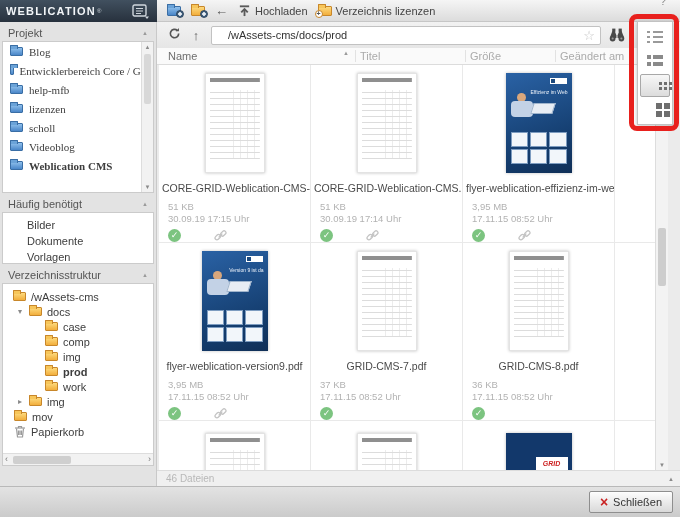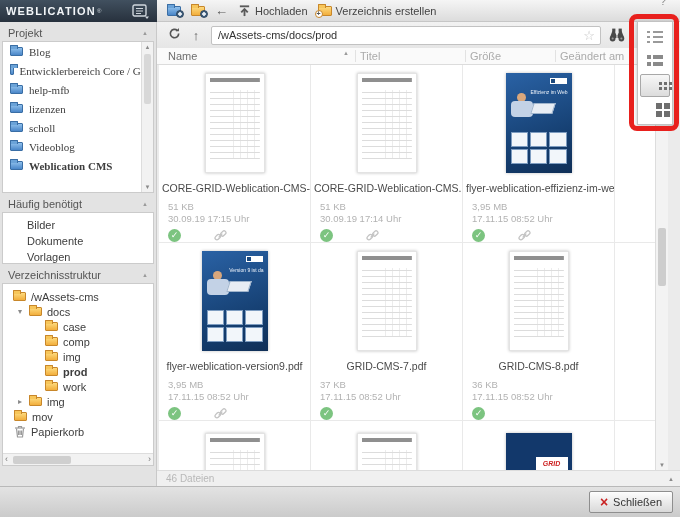--- a/index.html
+++ b/index.html
@@ -69,21 +69,21 @@
   .htrack .sb-thumb { position:absolute; left:10px; top:2px; height:8px; width:58px; background:#cfcfcf; border-radius:2px; }
 
   
   .main { position:absolute; left:157px; top:22px; right:0; bottom:31px; background:#ebebeb; }
   .addr-row { position:absolute; left:0; top:0; right:0; height:26px;
       background:linear-gradient(#f2f2f2,#e6e6e6); display:flex; align-items:center; }
   .nav-btn { width:22px; text-align:center; color:#555; cursor:pointer; }
   .refresh-btn { margin-left:6px; }
   .path-box { position:relative; margin-left:4px; width:390px; height:19px; background:#fff;
       border:1px solid #c2c2c2; border-radius:2px; display:flex; align-items:center; }
-  .path-text { font-size:11px; color:#333; padding-left:6px; flex:1; white-space:nowrap; overflow:hidden; }
+  .path-text { font-size:11px; color:#333; padding-left:16px; flex:1; white-space:nowrap; overflow:hidden; }
   .fav-star { color:#c6c6c6; font-size:13px; padding-right:5px; cursor:pointer; }
   .search-btn { margin-left:8px; cursor:pointer; display:flex; }
 
   .col-header { position:absolute; left:0; top:26px; right:12px; height:17px;
       background:#fafafa; border-bottom:1px solid #dcdcdc; font-size:11px; }
   .col-header span { position:absolute; top:2px; }
   .ch-name { left:11px; color:#6e6e6e; }
   .ch-sort { left:186px; color:#9a9a9a; font-size:6px; top:5px; }
   .ch-titel { left:203px; color:#ababab; }
   .ch-groesse { left:313px; color:#ababab; }
@@ -208,21 +208,21 @@
             <path d="M2 2.5h10" stroke="#5a5a5a" stroke-width="2"></path>
             <path d="M7 13V6" stroke="#5a5a5a" stroke-width="2"></path>
             <path d="M3.5 9 7 5.5 10.5 9" fill="none" stroke="#5a5a5a" stroke-width="2"></path>
           </svg>
         <span>Hochladen</span>
       </span>
       <span class="tool-item">
         <span class="folder yellow">
             <span class="plus-dot">+</span>
           </span>
-        <span>Verzeichnis erstellen</span>
+        <span>Verzeichnis lizenzen</span>
       </span>
     </div>
     <span class="help-hint">?</span>
   </div>
 
   <div class="sidebar">
 
     <div class="section-header">
       <span>Projekt</span>
       <span class="collapse-tri">▲</span>

